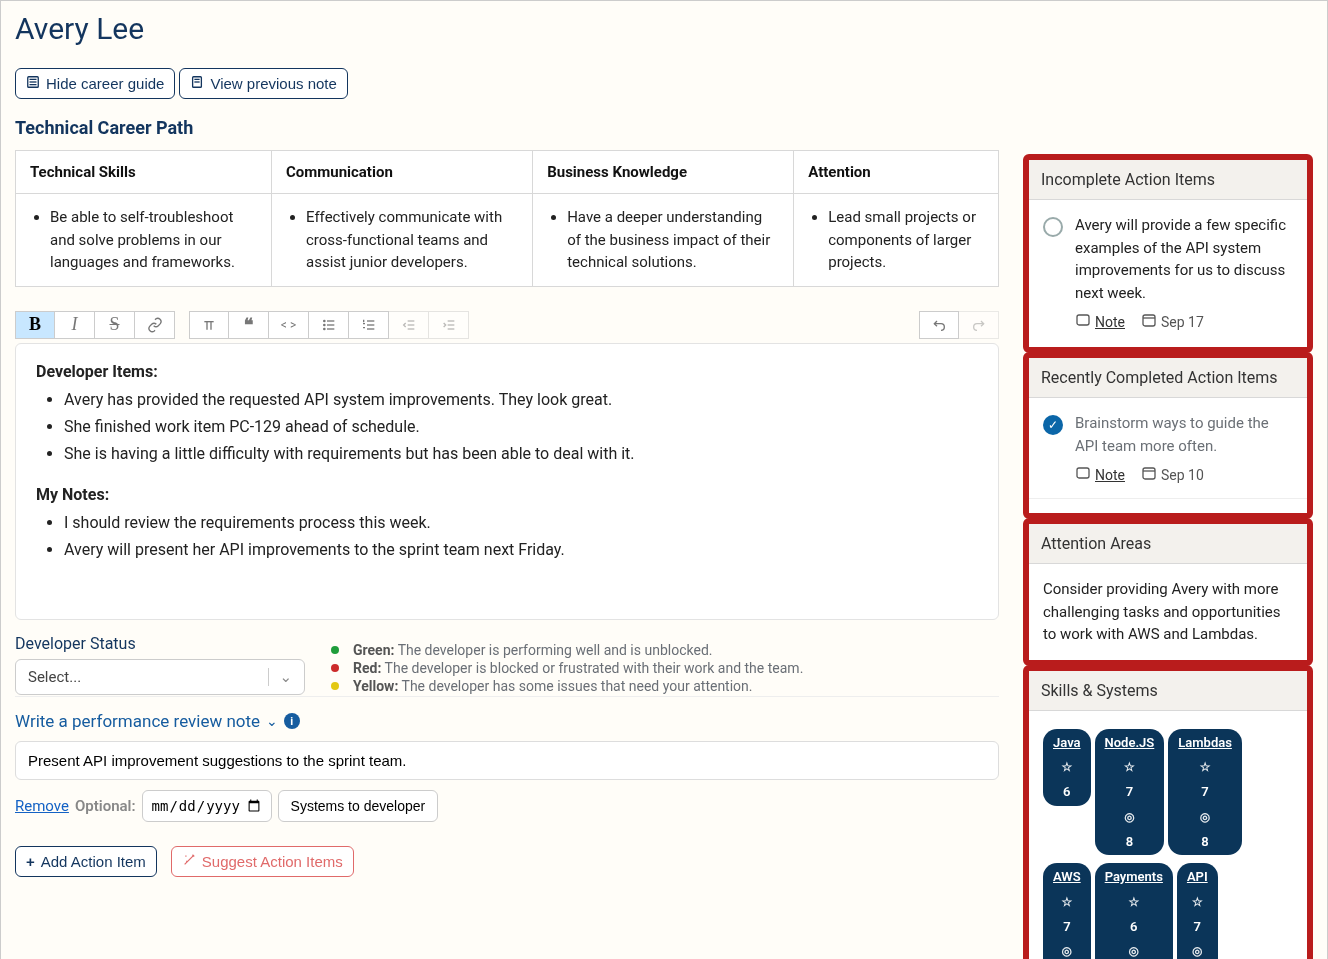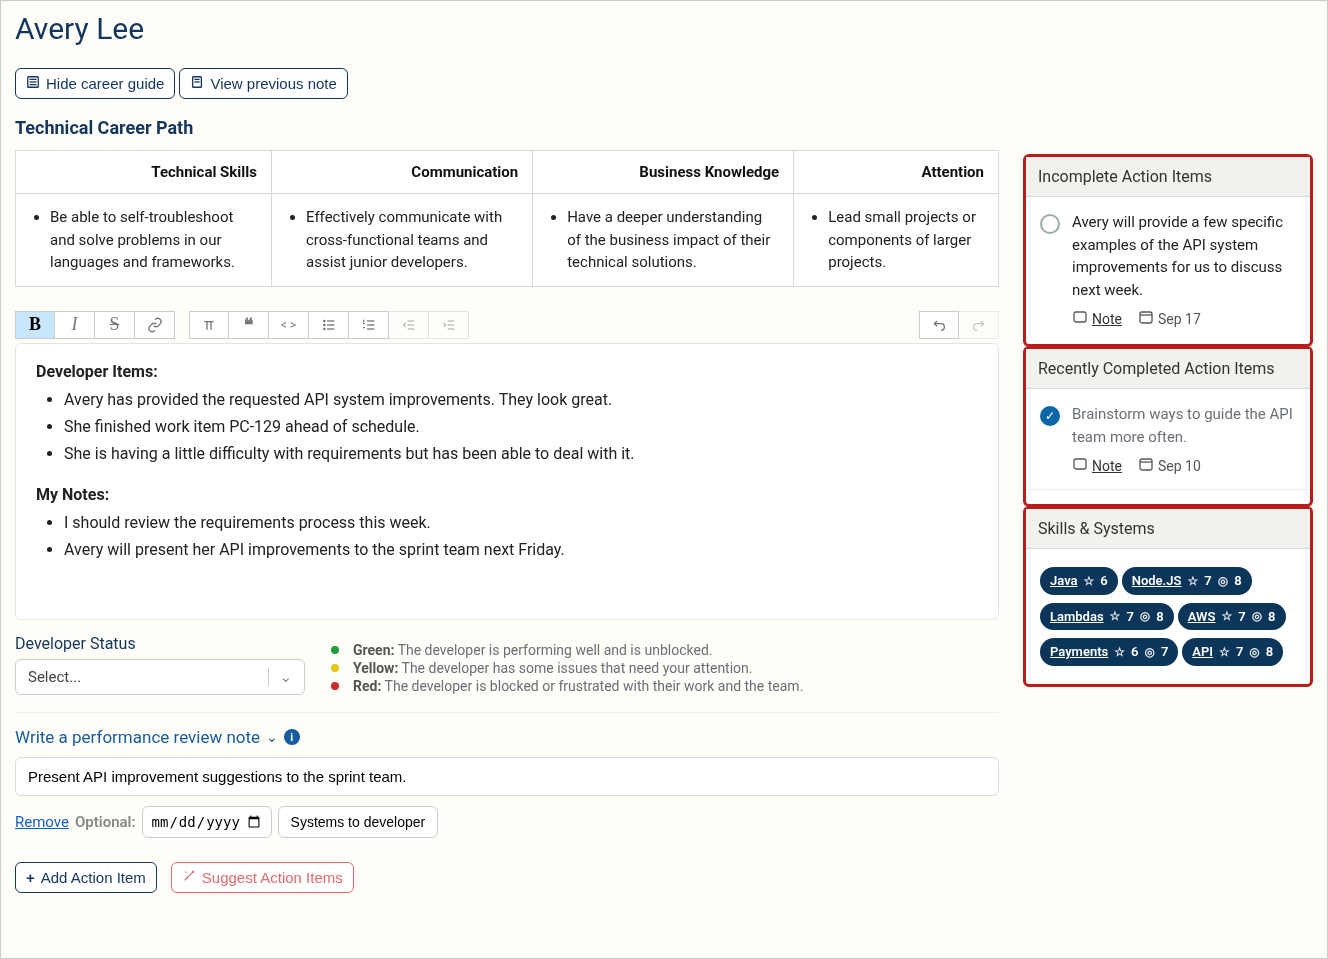--- a/index.html
+++ b/index.html
@@ -53,21 +53,21 @@
     border-collapse: collapse;
     background: #fff;
     font-size: 15px;
   }
   table.guide th, table.guide td {
     border: 1px solid #d8d8d8;
     padding: 12px 14px;
     text-align: left;
     vertical-align: top;
   }
-  table.guide th { font-weight: 700; color:#111;text-align:right; }
+  table.guide th { font-weight: 700; color:#111; }
   table.guide ul { margin:0; padding-left: 20px; }
   table.guide li { margin-bottom:0; line-height:1.5; }
 
   
   .toolbar {
     display:flex;
     gap: 14px;
     margin-top: 24px;
     align-items:center;
     font-size:14px;
@@ -99,21 +99,21 @@
   .editor strong{font-weight:700;}
   .editor ul { margin:4px 0 16px 0; padding-left:28px;}
   .editor li { margin:2px 0; }
 
   
   .status-row {
     display:flex;
     gap: 26px;
     margin-top:14px;
     border-bottom:1px solid #eee;
-    padding-bottom:16px;
+    padding-bottom:0;
   }
   .status-left { width: 290px; }
   .status-label { color:#13355e; font-size:16px; margin-bottom:6px; }
   .select-box {
     border:1px solid #ccc;
     border-radius:6px;
     background:#fff;
     padding:8px 12px;
     font-size:15px;
     display:flex;
@@ -168,21 +168,21 @@
     border:1px solid #ccc;border-radius:6px;
     background:#fff; padding:7px 12px; font-size:14px;
   }
   .bottom-btns{
     margin-top:24px; display:flex; gap:14px;
   }
   .btn-outline.danger{ border-color:#e06a6a; color:#e06a6a; }
 
   
   .panel{
-    border:3px solid #b91c1c;
+    border:6px solid #b91c1c;
     border-radius:6px;
     background:#fff;
     margin-bottom:0px;
   }
   .panel + .panel { margin-top:-1px; }
   .panel-h{
     background:#f3f1ed;
     padding:10px 12px;
     font-size:16px;
     color:#333;
@@ -209,20 +209,21 @@
     display:inline-flex;
     align-items:center;
     gap:6px;
     background:#0b3559;
     color:#fff;
     border-radius:14px;
     padding:4px 10px;
     font-size:13px;
     margin:4px 4px 4px 0;
     font-weight:600;
+    flex-direction:column;
   }
   .chip .name{text-decoration:underline;}
   .chip .icon{font-size:12px;opacity:.9;}
 
   .muted-svg{width:16px;height:16px;}
 </style>
 </head>
 <body>
 
 <div class="page">
@@ -388,26 +389,26 @@
             <span>Select...</span>
             <span style="border-left:1px solid #ccc;padding-left:10px;color:#888;">⌄</span>
           </div>
         </div>
         <div class="legend">
           <div>
               <span class="dot green"></span>
               <span><b>Green:</b> <span>The developer is performing well and is unblocked.</span></span>
             </div>
           <div>
+              <span class="dot red"></span>
+              <span><b>Red:</b> <span>The developer is blocked or frustrated with their work and the team.</span></span>
+            </div>
+          <div>
               <span class="dot yellow"></span>
               <span><b>Yellow:</b> <span>The developer has some issues that need your attention.</span></span>
-            </div>
-          <div>
-              <span class="dot red"></span>
-              <span><b>Red:</b> <span>The developer is blocked or frustrated with their work and the team.</span></span>
             </div>
         </div>
       </div>
 
       <div class="review-head">
         <span>Write a performance review note</span>
         <span style="font-size:14px;">⌄</span>
         <span class="info-circ">i</span>
       </div>
 
@@ -488,20 +489,24 @@
                     </svg>
                   <span>Sep 10</span>
                 </span>
               </div>
             </div>
           </div>
           <div class="divider"></div>
         </div>
       </div>
 
+      <div class="panel">
+        <div class="panel-h">Attention Areas</div>
+        <div class="panel-b">Consider providing Avery with more challenging tasks and opportunities to work with AWS and Lambdas.</div>
+      </div>
 
       <div class="panel">
         <div class="panel-h">Skills &amp; Systems</div>
         <div class="panel-b" id="skills-container"><span class="chip">
               <span class="name">Java</span> 
               <span class="icon">☆</span> 
               <span>6</span>
             </span><span class="chip">
               <span class="name">Node.JS</span> 
               <span class="icon">☆</span> 

